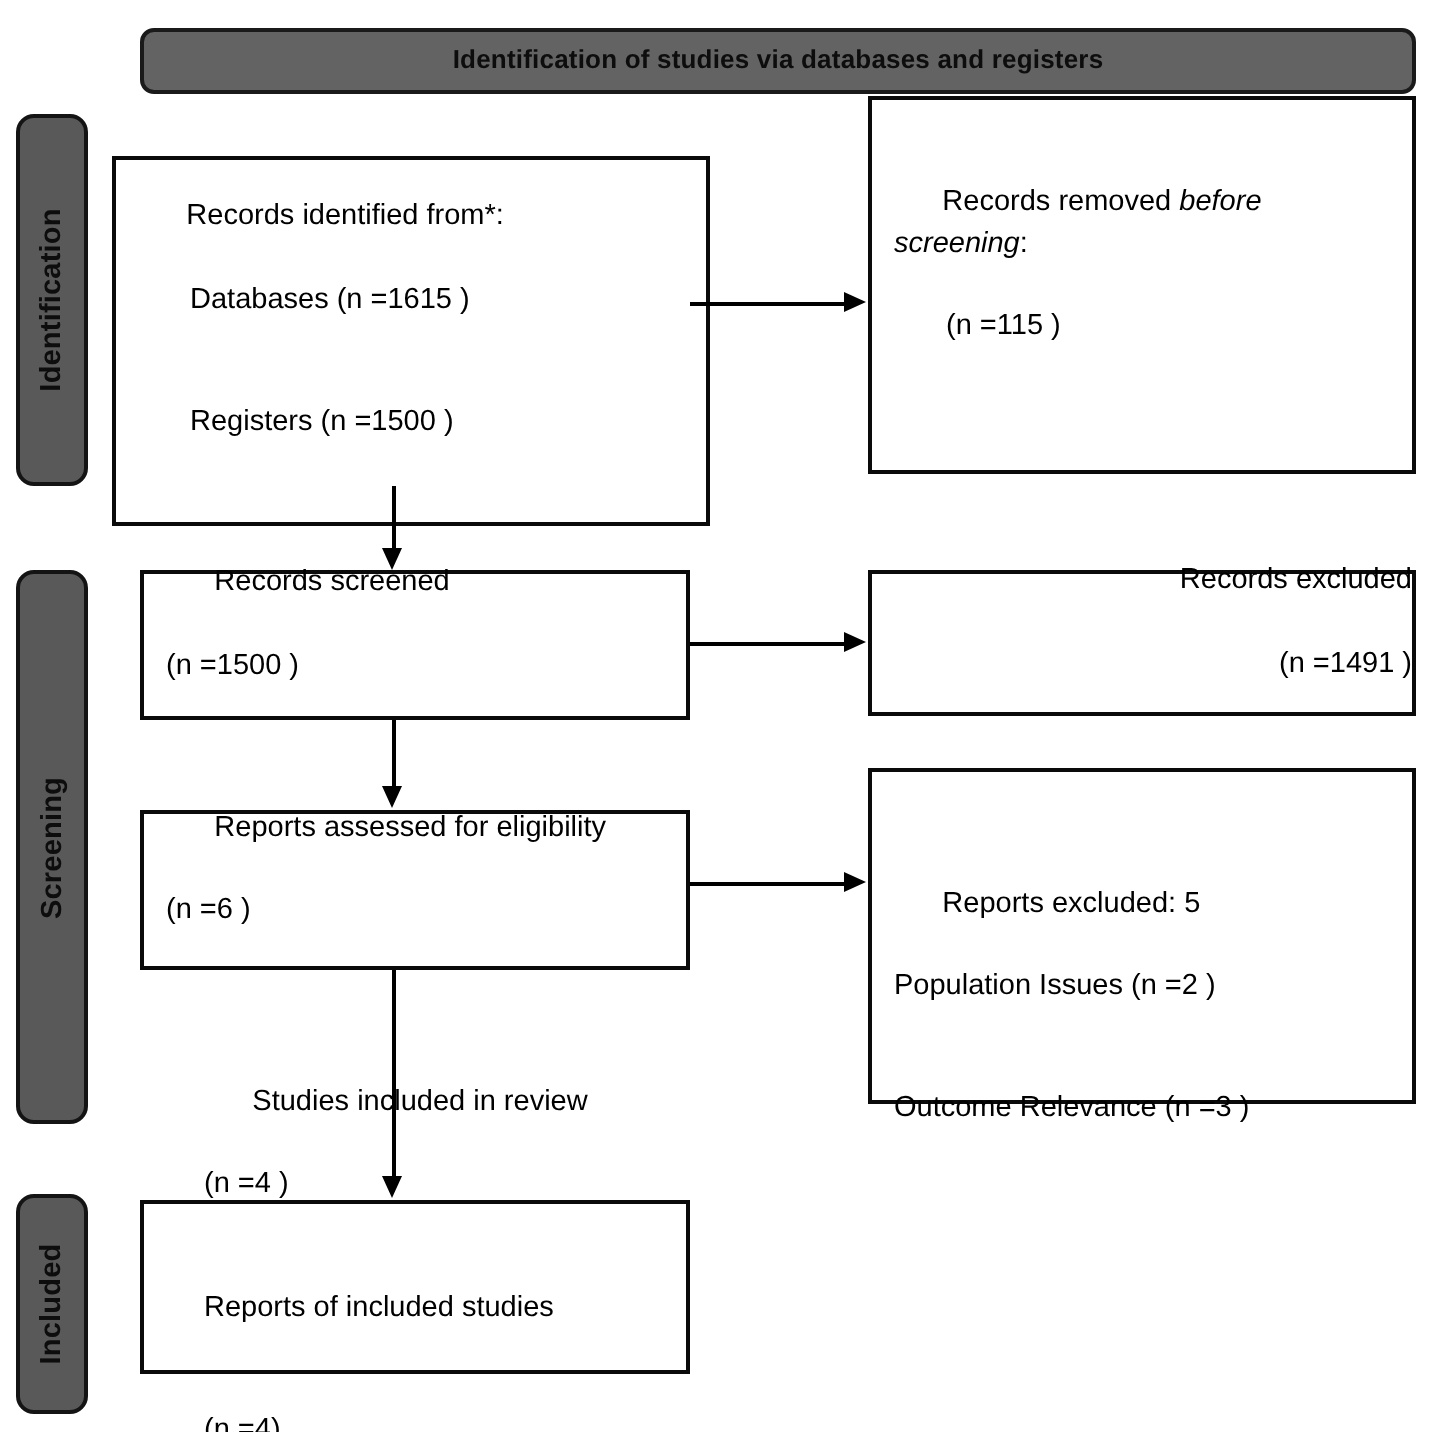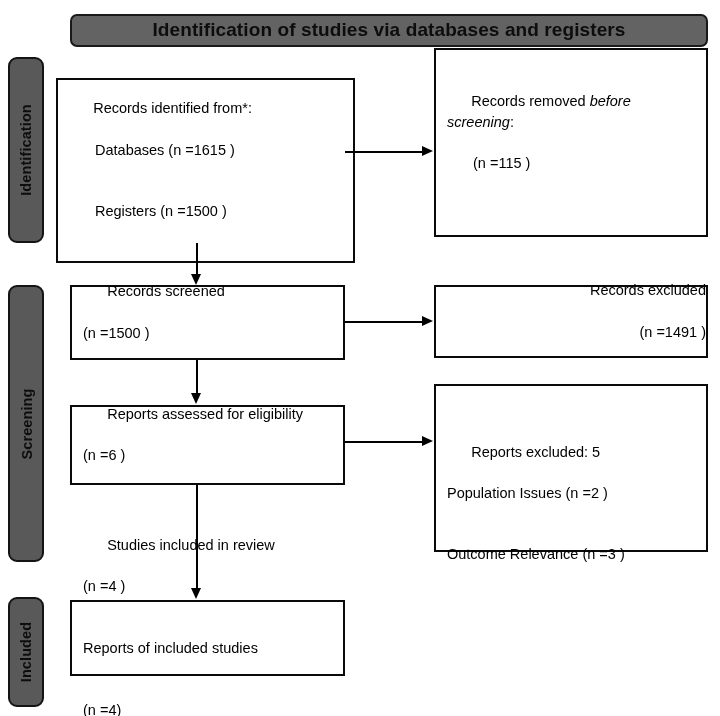--- a/index.html
+++ b/index.html
@@ -25,21 +25,21 @@
     background: #636363;
     border: 2px solid #1a1a1a;
     border-radius: 7px;
     display: flex;
     align-items: center;
     justify-content: center;
     box-sizing: border-box;
   }
   .banner-label {
     color: #0d0d0d;
-    font-size: 19px;
+    font-size: 13px;
     font-weight: bold;
     letter-spacing: 0.1px;
     text-align: center;
     line-height: 1.1;
   }
 
   
   .stage-bar {
     position: absolute;
     background: #595959;
@@ -174,21 +174,21 @@
   </div>
 
   <div class="flow-box" style="left:434px; top:384px; width:274px; height:168px; justify-content:flex-start; padding-top:35px;">
     <div class="box-text">
       <span>Reports excluded: 5</span>
       <span style="display:block">Population Issues (n =2 )</span>
       <span style="display:block">Outcome Relevance (n =3 )</span>
     </div>
   </div>
 
-  <div class="flow-box anchor-mid" style="left:70px; top:600px; width:275px; height:76px;">
+  <div class="flow-box anchor-mid" style="left:70px; top:600px; width:275px; height:87px;padding-left:19px;">
     <div class="box-text">
       <span>Studies included in review</span>
       <span style="display:block">(n =4 )</span>
       <span style="display:block">Reports of included studies</span>
       <span style="display:block">(n =4)</span>
     </div>
   </div>
 
   <div class="conn-h" style="left:345px; top:151px; width:78px;"></div>
   <div class="arrow-right" style="left:422px; top:146px;"></div>

